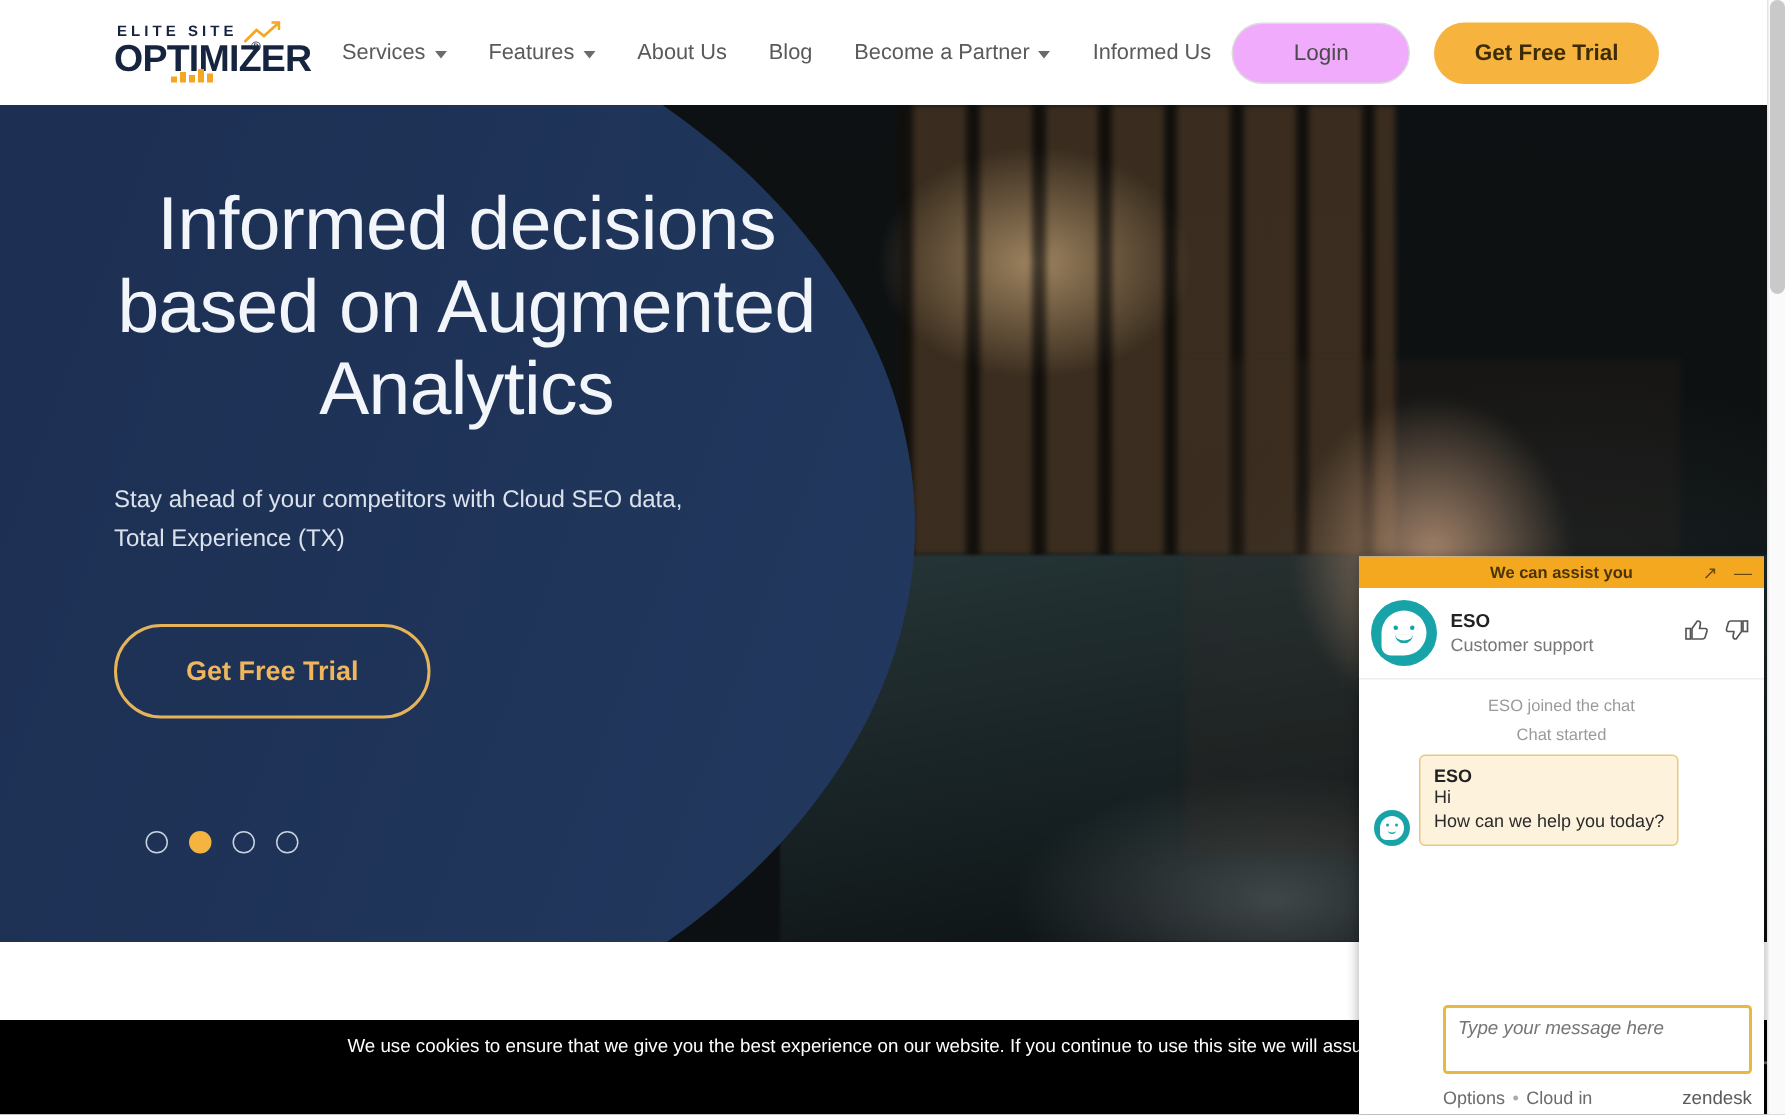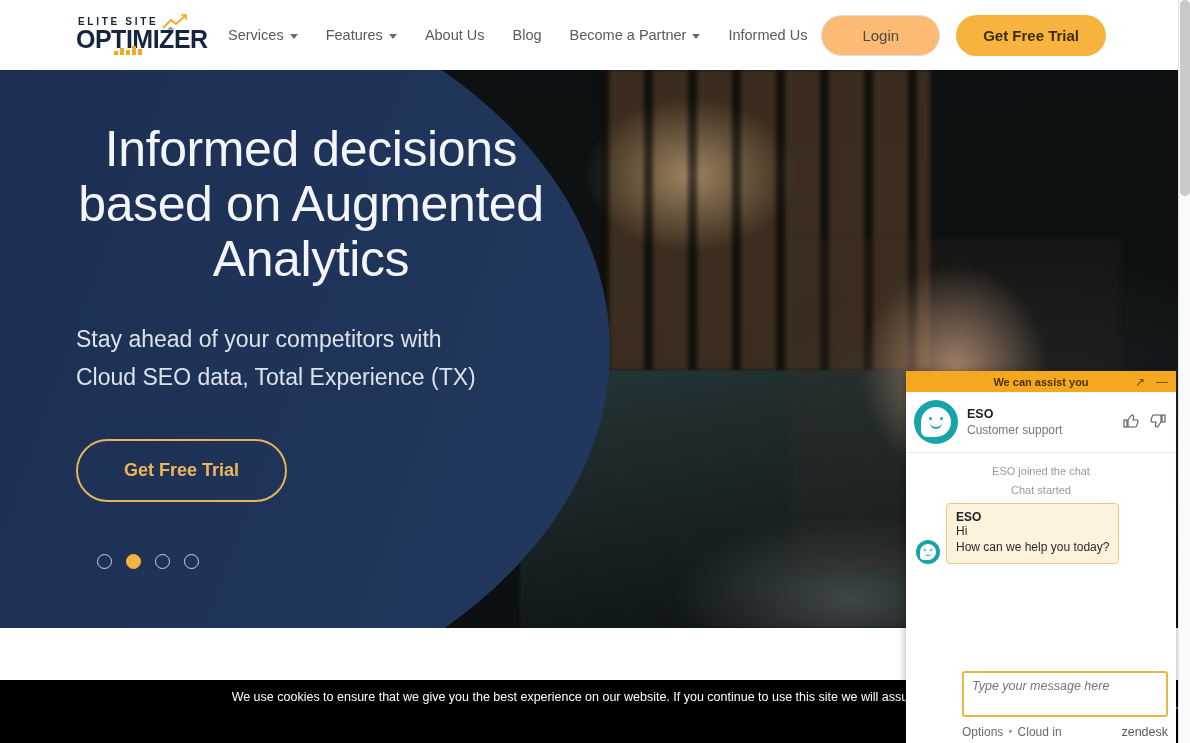--- a/index.html
+++ b/index.html
@@ -33,21 +33,21 @@
   .nav { display: flex; align-items: center; margin-left: 42px; gap: 0px; }
   .nav-item {
     font-size: 14.5px; color: #5a5a5a; padding: 8px 14px; cursor: pointer;
     display: flex; align-items: center; gap: 6px; white-space: nowrap;
   }
   .caret { width: 0; height: 0; border-left: 4.5px solid transparent; border-right: 4.5px solid transparent;
            border-top: 5px solid #6b6b6b; display:inline-block; margin-top:2px; }
 
   .header-actions { margin-left: auto; display: flex; align-items: center; gap: 16px; margin-right: 72px; }
   .btn-login {
-    border: 1px solid #dcdcdc; background: #fdba74; color: #4a4a4a;
+    border: 1px solid #dcdcdc; background: #f0abfc; color: #4a4a4a;
     border-radius: 28px; padding: 11px 40px; font-size: 15px; cursor: pointer; white-space: nowrap;
   }
   .btn-trial {
     border: none; background: #f6b33d; color: #3d2d06;
     border-radius: 28px; padding: 12px 27px; font-size: 15px; font-weight: 600; cursor: pointer; white-space: nowrap;
   }
 
   
   .hero { position: absolute; top: 70px; left: 0; width: 1178px; height: 558px; overflow: hidden; background:#1d2d4f; }
   .hero-photo {
@@ -79,21 +79,21 @@
     background: linear-gradient(110deg, #192848 0%, #1d3054 45%, #22395f 100%);
     border-radius: 0 54% 54% 0 / 0 50% 50% 0;
   }
   .hero-content { position: absolute; left: 76px; top: 52px; z-index: 5; }
   .hero-title {
     color: #f2f5fa; font-size: 50px; font-weight: 300; line-height: 1.10; letter-spacing: -0.4px;
     max-width: 470px;
     text-align: center;
   }
   .hero-sub {
-    color: #dbe2ec; font-size: 23px; font-weight: 400; line-height: 1.65; margin-top: 34px; max-width: 400px;
+    color: #dbe2ec; font-size: 16px; font-weight: 400; line-height: 1.65; margin-top: 34px; max-width: 400px;
   }
   .hero-cta {
     margin-top: 42px; display: inline-block; border: 2px solid #e5b35a; color: #f0b65b;
     background: transparent; border-radius: 40px; padding: 19px 46px;
     font-size: 18px; font-weight: 700; cursor: pointer;
   }
   .dots { position: absolute; left: 97px; top: 484px; display: flex; gap: 14px; z-index: 6; }
   .dot { width: 15px; height: 15px; border-radius: 50%; border: 1.5px solid #c9d2e0; cursor: pointer; }
   .dot.active { background: #f5b43f; border-color: #f5b43f; }
 

